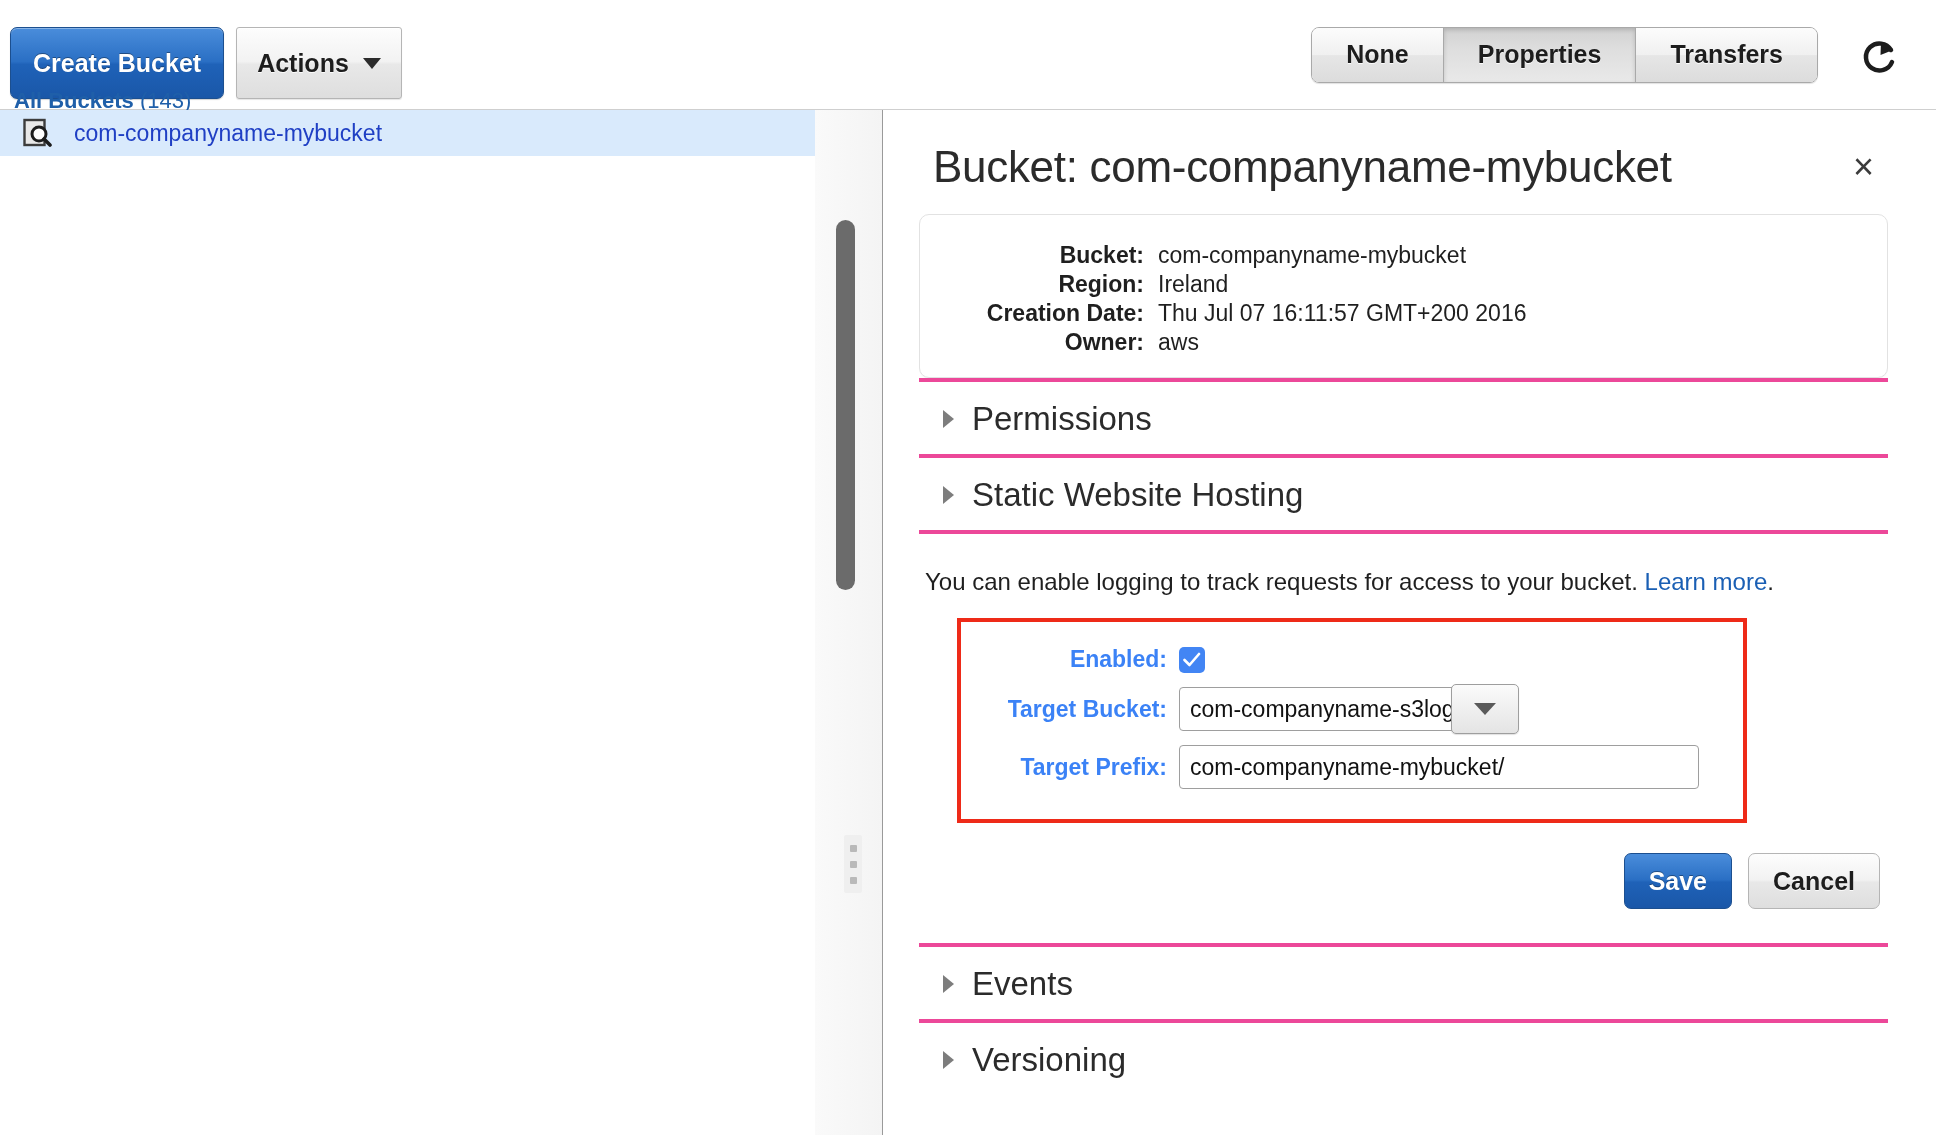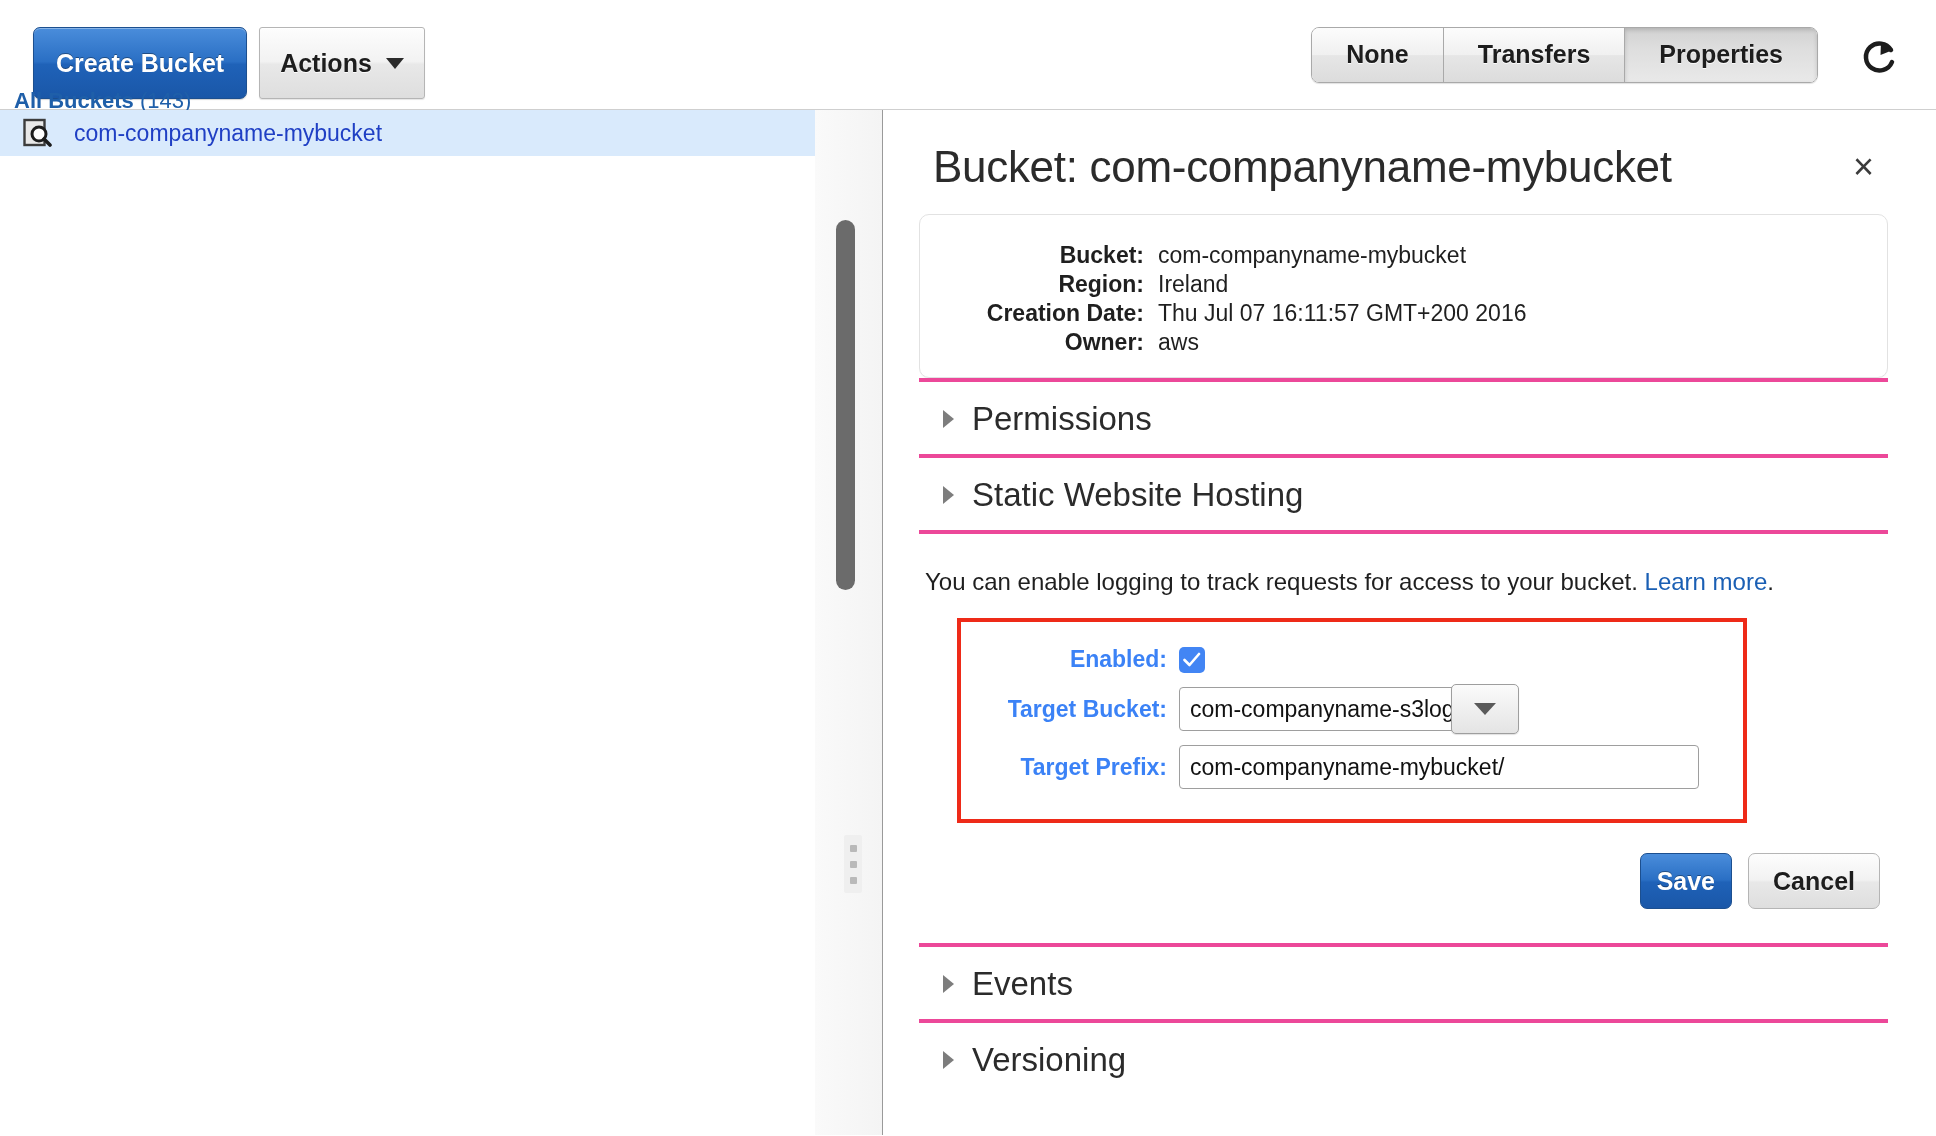--- a/index.html
+++ b/index.html
@@ -19,21 +19,21 @@
   }
   .tb-left { position: absolute; left: 10px; top: 27px; display: flex; gap: 12px; align-items: center; }
 
   .btn-primary {
     height: 72px; padding: 7px 22px;
     border: 1px solid #1c4f8f; border-radius: 7px;
     background: linear-gradient(to bottom, #4a8ddb 0%, #2a6fc4 48%, #1f62b8 52%, #1a57a8 100%);
     color: #ffffff; font-size: 25px; font-weight: bold;
     text-shadow: 0 -1px 0 rgba(0,0,0,.35);
     box-shadow: inset 0 1px 0 rgba(255,255,255,.35), 0 1px 1px rgba(0,0,0,.18);
-    cursor: pointer; line-height: 54px; white-space: nowrap; margin-left: 23px;
+    cursor: pointer; line-height: 54px; white-space: nowrap;
   }
   .btn-gray {
     height: 72px; padding: 0 20px;
     border: 1px solid #b5b5b5; border-radius: 3px;
     background: linear-gradient(to bottom, #fdfdfd 0%, #f2f2f2 48%, #e8e8e8 52%, #dedede 100%);
     color: #1d1d1d; font-size: 25px; font-weight: bold;
     text-shadow: 0 1px 0 rgba(255,255,255,.85);
     box-shadow: inset 0 1px 0 rgba(255,255,255,.9), 0 1px 1px rgba(0,0,0,.1);
     cursor: pointer; line-height: 54px; white-space: nowrap;
     display: inline-flex; align-items: center; gap: 14px;
@@ -190,21 +190,21 @@
 
   .prefix-input {
     width: 520px; height: 44px;
     border: 1px solid #9e9e9e; border-radius: 4px;
     background: #fff; font-size: 23px; color: #111;
     padding: 0 10px; font-family: "Liberation Sans", sans-serif; outline: none;
   }
 
   .form-actions { display: flex; justify-content: flex-end; gap: 16px; margin: 30px 8px 18px 0; }
   .btn-sm-primary {
-    height: 56px; padding: 0 16px;
+    height: 56px; padding: 0 24px;
     border: 1px solid #1c4f8f; border-radius: 7px;
     background: linear-gradient(to bottom, #4a8ddb 0%, #2a6fc4 48%, #1f62b8 52%, #1a57a8 100%);
     color: #fff; font-size: 25px; font-weight: bold;
     text-shadow: 0 -1px 0 rgba(0,0,0,.35); cursor: pointer; line-height: 54px;
   }
   .btn-sm-gray {
     height: 56px; padding: 0 24px;
     border: 1px solid #b5b5b5; border-radius: 7px;
     background: linear-gradient(to bottom, #fdfdfd 0%, #f2f2f2 48%, #e8e8e8 52%, #dedede 100%);
     color: #1d1d1d; font-size: 25px; font-weight: bold;
@@ -223,22 +223,22 @@
     </button>
   </div>
 
   <div class="all-buckets">
     <b>All Buckets</b>
     <span>(143)</span>
   </div>
 
   <div class="segmented">
     <div class="seg">None</div>
+    <div class="seg active">Properties</div>
     <div class="seg">Transfers</div>
-    <div class="seg active">Properties</div>
   </div>
 
   <div class="refresh-btn">
     <svg width="42" height="42" viewBox="0 0 42 42">
       <path d="M34 13 A13.5 13.5 0 1 0 35 25" fill="none" stroke="#1d1d1d" stroke-width="4.5" stroke-linecap="round"></path>
       <path d="M24 5 L36 13 L23.5 18 Z" fill="#1d1d1d"></path>
     </svg>
   </div>
 </div>
 

